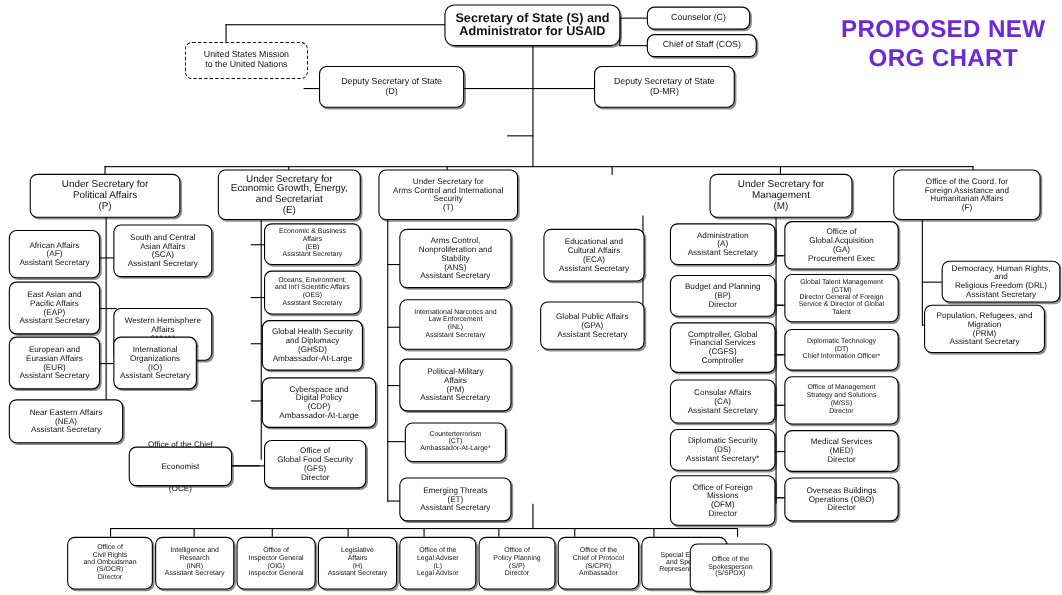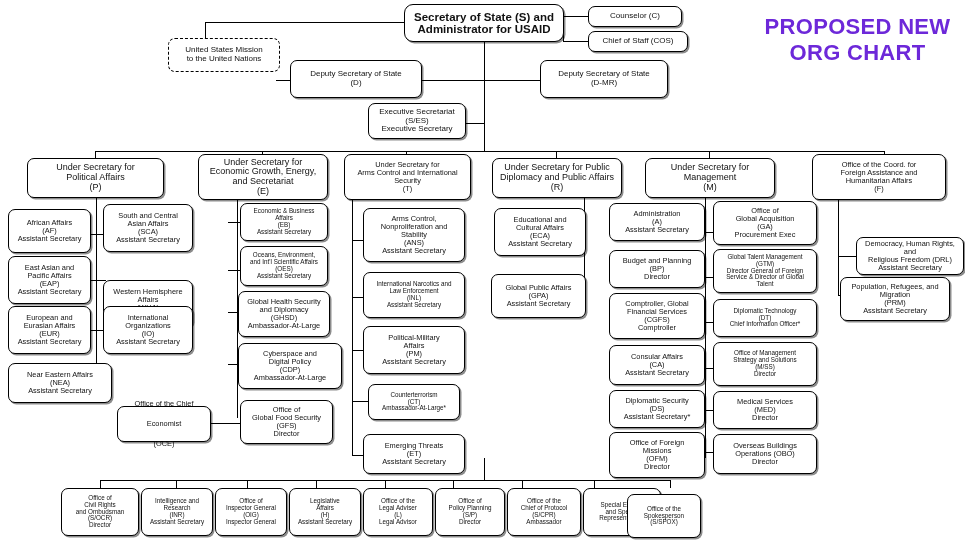--- a/index.html
+++ b/index.html
@@ -144,48 +144,38 @@
 
   <div class="box mid" style="left:290px;top:60px;width:132px;height:38px;">
     <span class="ln">Deputy Secretary of State</span>
     <span class="ln">(D)</span>
   </div>
   <div class="box mid" style="left:540px;top:60px;width:128px;height:38px;">
     <span class="ln">Deputy Secretary of State</span>
     <span class="ln">(D-MR)</span>
   </div>
 
-  <div class="box mid" style="left:368px;top:103px;width:98px;height:36px;">
-    <span class="ln">Executive Secretariat</span>
-    <span class="ln">(S/ES)</span>
-    <span class="ln">Executive Secretary</span>
-  </div>
 
   <div class="box us" style="left:27px;top:158px;width:137px;height:40px;">
     <span class="ln">Under Secretary for</span>
     <span class="ln">Political Affairs</span>
     <span class="ln">(P)</span>
   </div>
   <div class="box us" style="left:198px;top:154px;width:130px;height:46px;">
     <span class="ln">Under Secretary for</span>
     <span class="ln">Economic Growth, Energy,</span>
     <span class="ln">and Secretariat</span>
     <span class="ln">(E)</span>
   </div>
   <div class="box small" style="left:344px;top:154px;width:127px;height:46px;">
     <span class="ln">Under Secretary for</span>
     <span class="ln">Arms Control and International</span>
     <span class="ln">Security</span>
     <span class="ln">(T)</span>
   </div>
-  <div class="box us" style="left:492px;top:158px;width:130px;height:40px;">
-    <span class="ln">Under Secretary for Public</span>
-    <span class="ln">Diplomacy and Public Affairs</span>
-    <span class="ln">(R)</span>
-  </div>
   <div class="box us" style="left:645px;top:158px;width:130px;height:40px;">
     <span class="ln">Under Secretary for</span>
     <span class="ln">Management</span>
     <span class="ln">(M)</span>
   </div>
   <div class="box small" style="left:812px;top:154px;width:134px;height:46px;">
     <span class="ln">Office of the Coord. for</span>
     <span class="ln">Foreign Assistance and</span>
     <span class="ln">Humanitarian Affairs</span>
     <span class="ln">(F)</span>
@@ -213,21 +203,21 @@
     <span class="ln">Affairs</span>
     <span class="ln">(WHA)</span>
     <span class="ln">Assistant Secretary</span>
   </div>
   <div class="box small" style="left:8px;top:306px;width:83px;height:48px;">
     <span class="ln">European and</span>
     <span class="ln">Eurasian Affairs</span>
     <span class="ln">(EUR)</span>
     <span class="ln">Assistant Secretary</span>
   </div>
-  <div class="box small" style="left:103px;top:306px;width:90px;height:48px;">
+  <div class="box small" style="left:103px;top:306px;width:76px;height:48px;">
     <span class="ln">International</span>
     <span class="ln">Organizations</span>
     <span class="ln">(IO)</span>
     <span class="ln">Assistant Secretary</span>
   </div>
   <div class="box small" style="left:8px;top:363px;width:104px;height:40px;">
     <span class="ln">Near Eastern Affairs</span>
     <span class="ln">(NEA)</span>
     <span class="ln">Assistant Secretary</span>
   </div>

